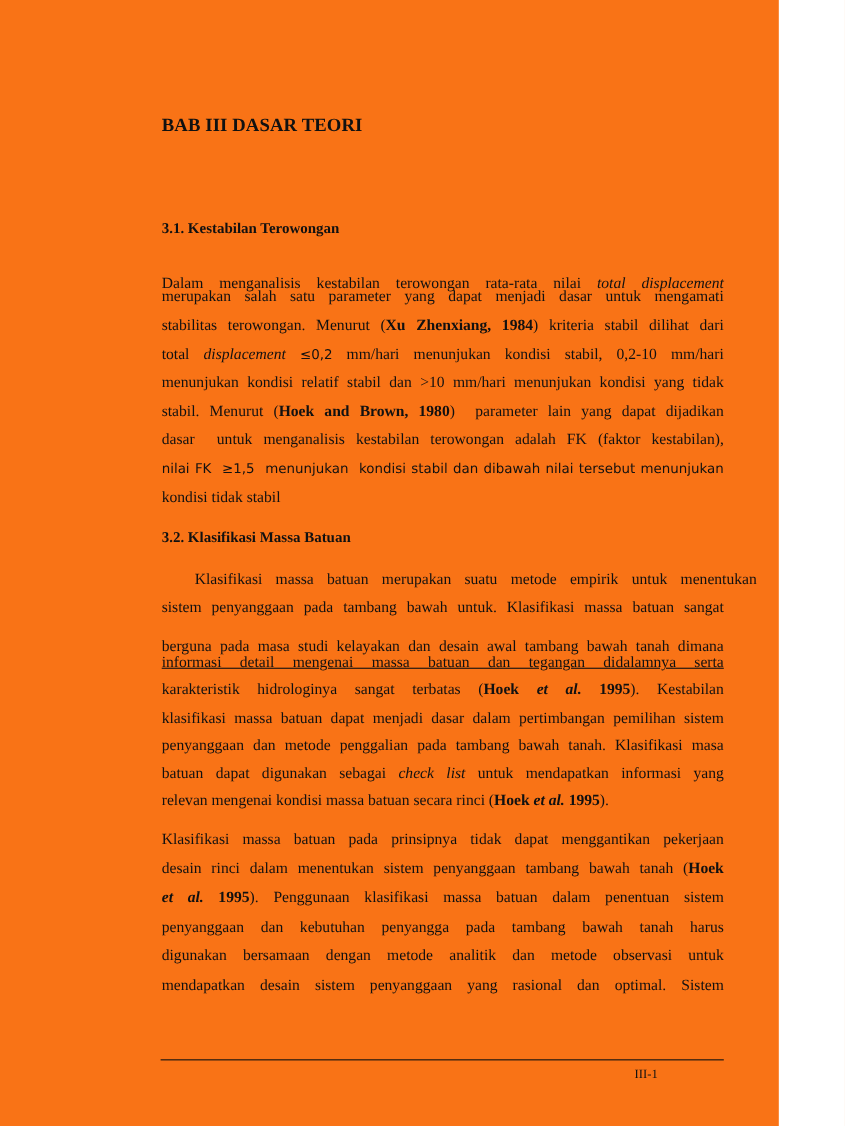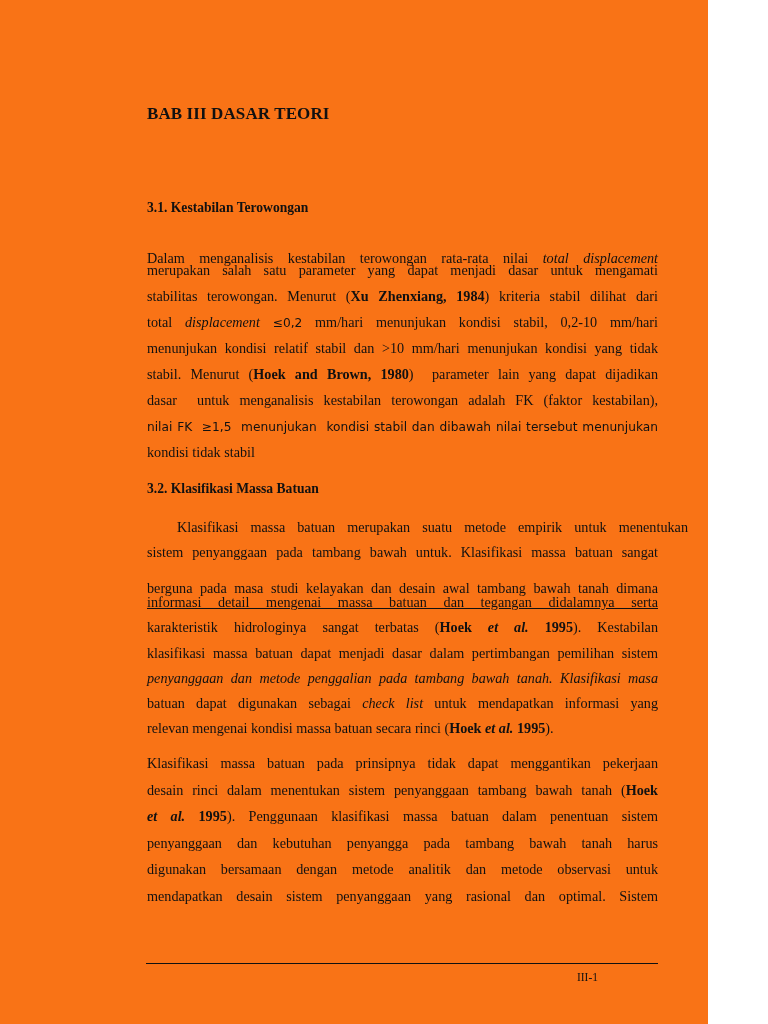--- a/index.html
+++ b/index.html
@@ -38,21 +38,21 @@
     </div>
 
   <div class="h2" style="top:481px;">3.2. Klasifikasi Massa Batuan</div>
   <div id="sec1">
       <div class="line" style="top: 518px; margin-left: 30px;"><span>Klasifikasi massa batuan merupakan suatu metode empirik untuk menentukan</span></div>
       <div class="line" style="top: 543.1px;"><span>sistem penyanggaan pada tambang bawah untuk. Klasifikasi massa batuan sangat</span></div>
       <div class="line" style="top: 579px;"><span>berguna pada masa studi kelayakan dan desain awal tambang bawah tanah dimana</span></div>
       <div class="line" style="top: 593.3px; text-decoration: underline;"><span>informasi detail mengenai massa batuan dan tegangan didalamnya serta</span></div>
       <div class="line" style="top: 618.4px;"><span>karakteristik hidrologinya sangat terbatas (</span><span class="b">Hoek </span><span class="b i">et al.</span><span class="b"> 1995</span><span>). Kestabilan</span></div>
       <div class="line" style="top: 643.5px;"><span>klasifikasi massa batuan dapat menjadi dasar dalam pertimbangan pemilihan sistem</span></div>
-      <div class="line" style="top: 668.6px; font-style: italic;"><span>penyanggaan dan metode penggalian pada tambang bawah tanah. Klasifikasi masa</span></div>
+      <div class="line" style="top: 668.6px;"><span>penyanggaan dan metode penggalian pada tambang bawah tanah. Klasifikasi masa</span></div>
       <div class="line" style="top: 693.7px;"><span>batuan dapat digunakan sebagai </span><span class="i">check list</span><span> untuk mendapatkan informasi yang</span></div>
       <div class="line last" style="top: 718.8px;"><span>relevan mengenai kondisi massa batuan secara rinci (</span><span class="b">Hoek </span><span class="b i">et al.</span><span class="b"> 1995</span><span>).</span></div>
       <div class="line" style="top: 754px;"><span>Klasifikasi massa batuan pada prinsipnya tidak dapat menggantikan pekerjaan</span></div>
       <div class="line" style="top: 780.5px;"><span>desain rinci dalam menentukan sistem penyanggaan tambang bawah tanah (</span><span class="b">Hoek</span></div>
       <div class="line" style="top: 807px;"><span class="b i">et al.</span><span class="b"> 1995</span><span>). Penggunaan klasifikasi massa batuan dalam penentuan sistem</span></div>
       <div class="line" style="top: 833.5px;"><span>penyanggaan dan kebutuhan penyangga pada tambang bawah tanah harus</span></div>
       <div class="line" style="top: 860px;"><span>digunakan bersamaan dengan metode analitik dan metode observasi untuk</span></div>
       <div class="line" style="top: 886.5px;"><span>mendapatkan desain sistem penyanggaan yang rasional dan optimal. Sistem</span></div>
     </div>
 

